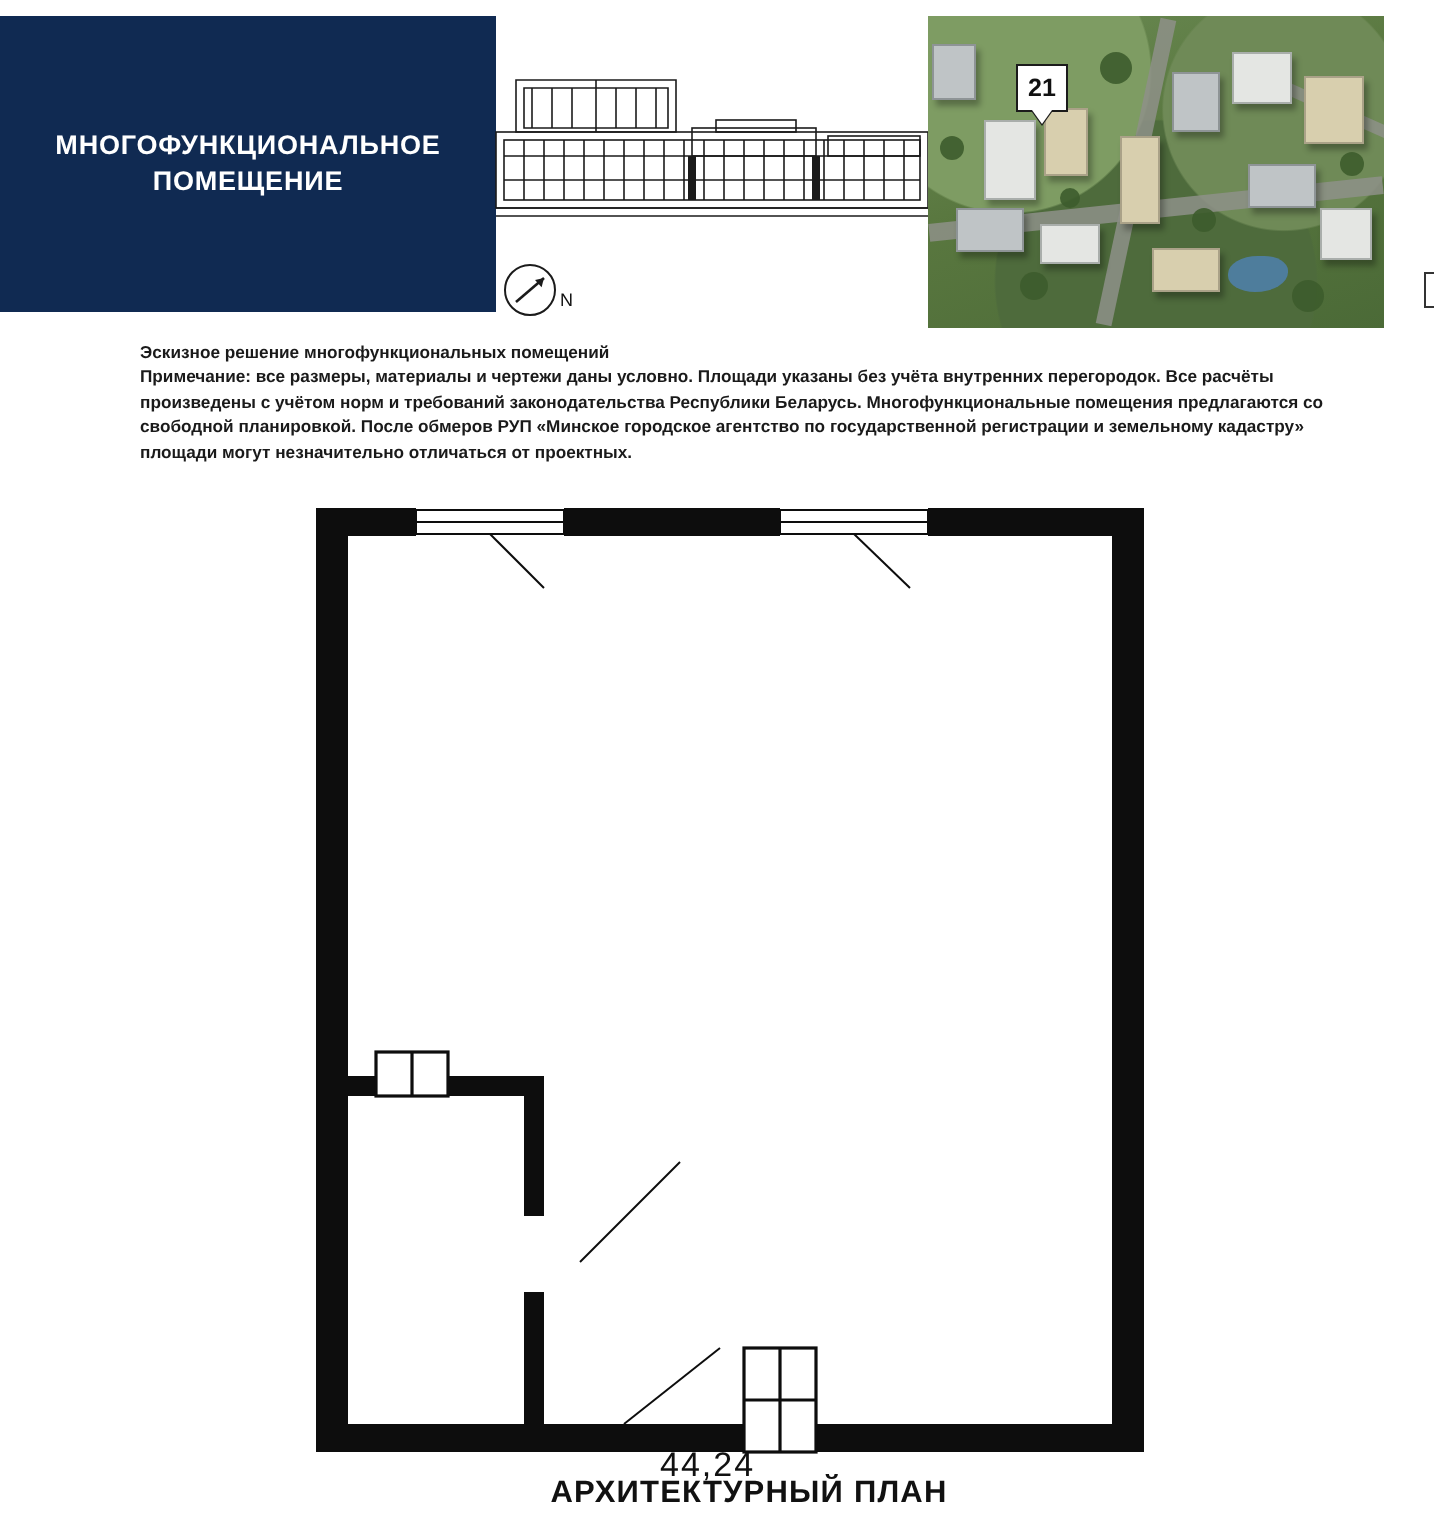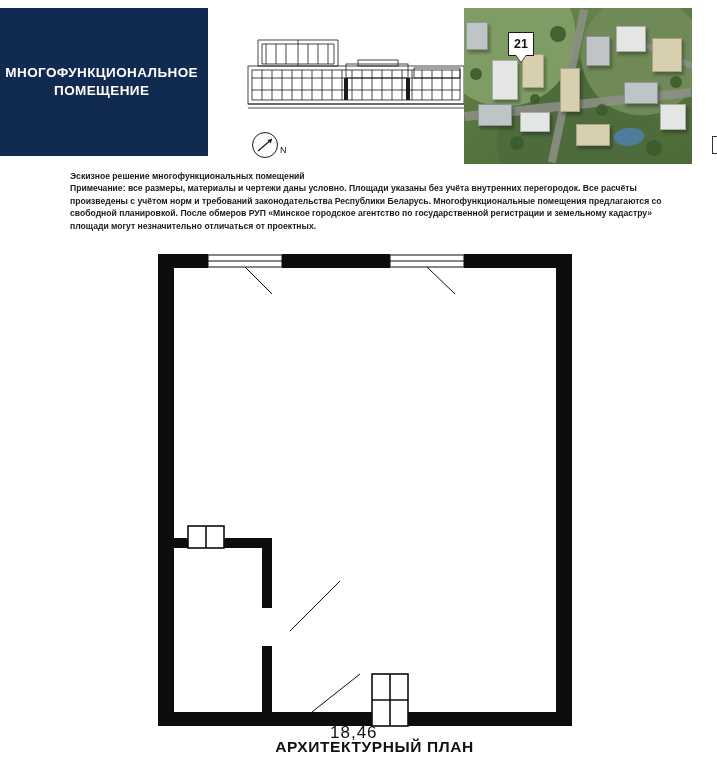--- a/index.html
+++ b/index.html
@@ -22,27 +22,27 @@
     position: absolute;
     left: 0;
     top: 8px;
     width: 717px;
     height: 148px;
   }
   .title-block {
     position: absolute;
     left: 0;
     top: 0;
-    width: 208px;
+    width: 248px;
     height: 148px;
     background: #102a52;
     color: #ffffff;
     display: flex;
     align-items: center;
-    justify-content: flex-end;
+    justify-content: center;
     text-align: center;
   }
   .title-block .ttl {
     font-size: 13.5px;
     font-weight: bold;
     letter-spacing: 0.4px;
     line-height: 1.35;
     padding: 0 10px;
   }
 
@@ -339,18 +339,18 @@
       </g>
 
       <g stroke="#0d0d0d" stroke-width="1.6" fill="#ffffff">
         <rect x="372" y="438" width="36" height="52"></rect>
         <line x1="372" y1="464" x2="408" y2="464"></line>
         <line x1="390" y1="438" x2="390" y2="490"></line>
       </g>
 
     </svg>
 
-    <div class="area-label">18,46</div>
+    <div class="area-label">44,24</div>
   </div>
 
   <div class="caption">АРХИТЕКТУРНЫЙ ПЛАН</div>
 
 </div>
 
 </body></html>

